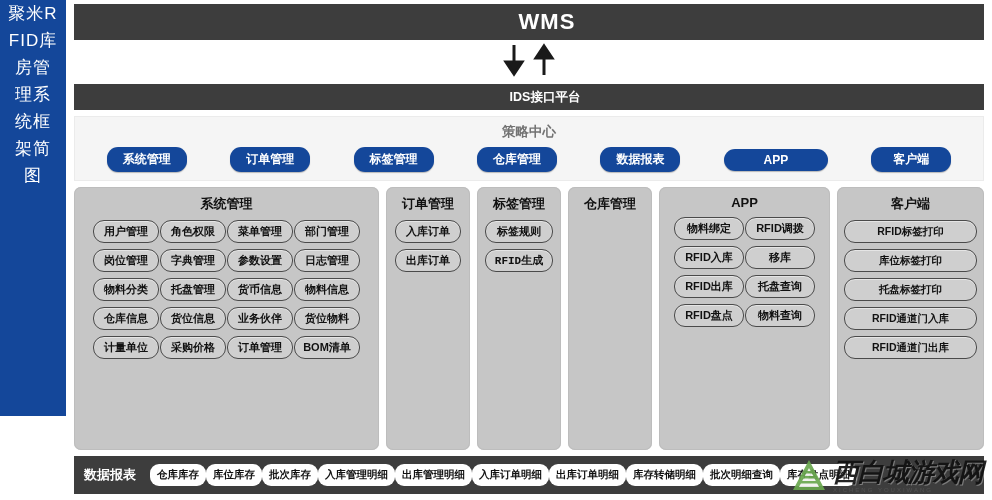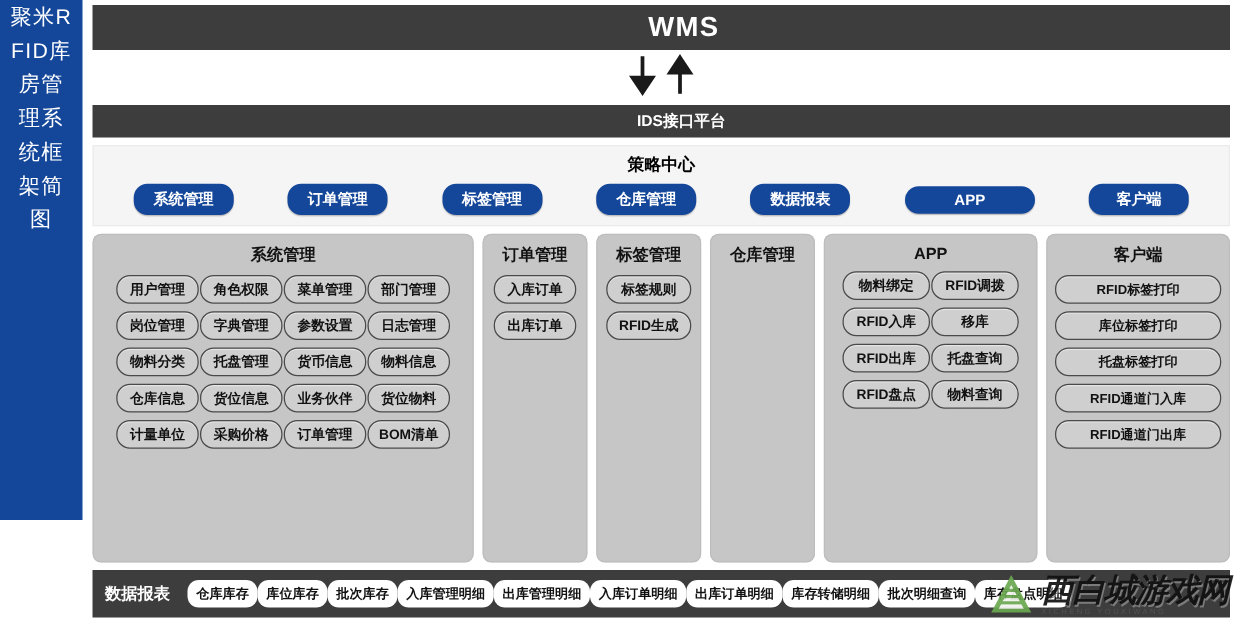--- a/index.html
+++ b/index.html
@@ -54,21 +54,21 @@
 
   
   .strategy{
     margin:6px 8px 0 8px;
     background:#f5f5f5;
     border:1px solid #ebebeb;
     padding:6px 0 8px 0;
     box-sizing:border-box;
   }
   .strategy-title{
-    text-align:center;font-size:13.5px;font-weight:bold;color:#000000;
+    text-align:center;font-size:13.5px;font-weight:bold;color:#737373;
     margin-bottom:6px;
   }
   .pill-row{
     display:flex;align-items:center;justify-content:space-around;
     padding:0 10px;
   }
   .pill{
     background:#14479a;color:#ffffff;
     border-radius:11px;
     font-size:12px;font-weight:bold;
@@ -111,21 +111,21 @@
     white-space:nowrap;
     box-shadow:0 1px 0 rgba(255,255,255,.45) inset;
   }
 
   
   .mod-system{flex:0 0 305px;}
   .mod-system .chip-grid{grid-template-columns:repeat(4,66px);}
   .mod-order{flex:0 0 84px;}
   .mod-order .chip-grid{grid-template-columns:66px;}
   .mod-label{flex:0 0 84px;}
-  .mod-label .chip-grid{grid-template-columns:68px;}
+  .mod-label .chip-grid{grid-template-columns:68px;font-family:Liberation Mono, monospace;}
   .mod-wh{flex:0 0 84px;}
   .mod-wh .chip-grid{grid-template-columns:66px;}
   .mod-app{flex:0 0 171px;}
   .mod-app .chip-grid{grid-template-columns:repeat(2,70px);}
   .mod-client{flex:1 1 auto;}
   .mod-client .chip-grid{grid-template-columns:1fr;}
   .mod-client .chip{font-size:10.5px;}
 
   
   .report-bar{

